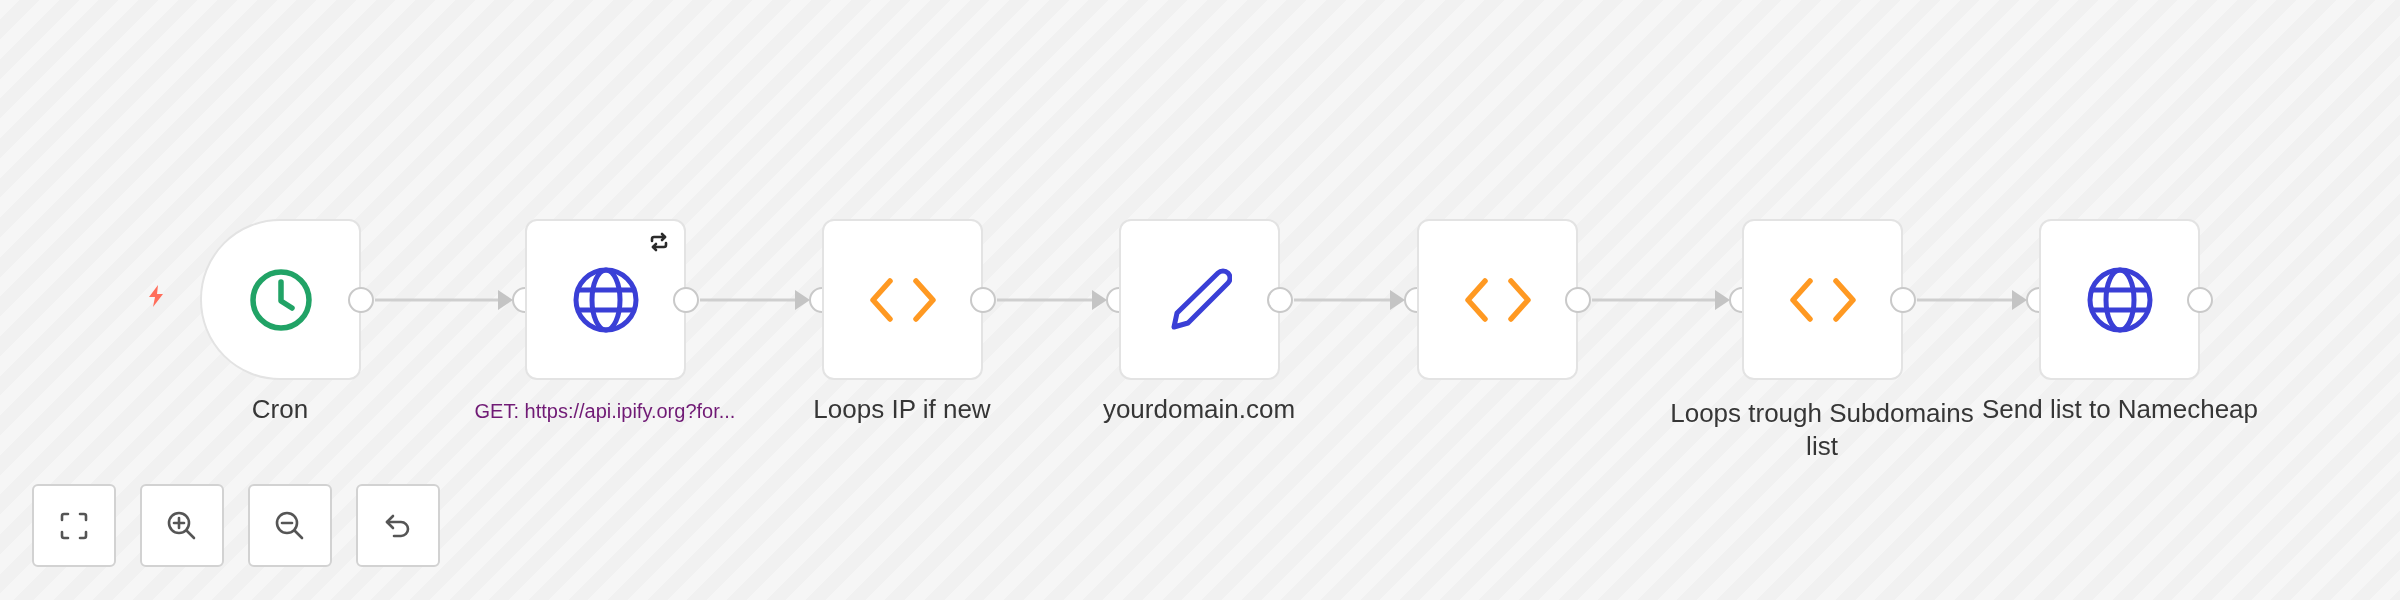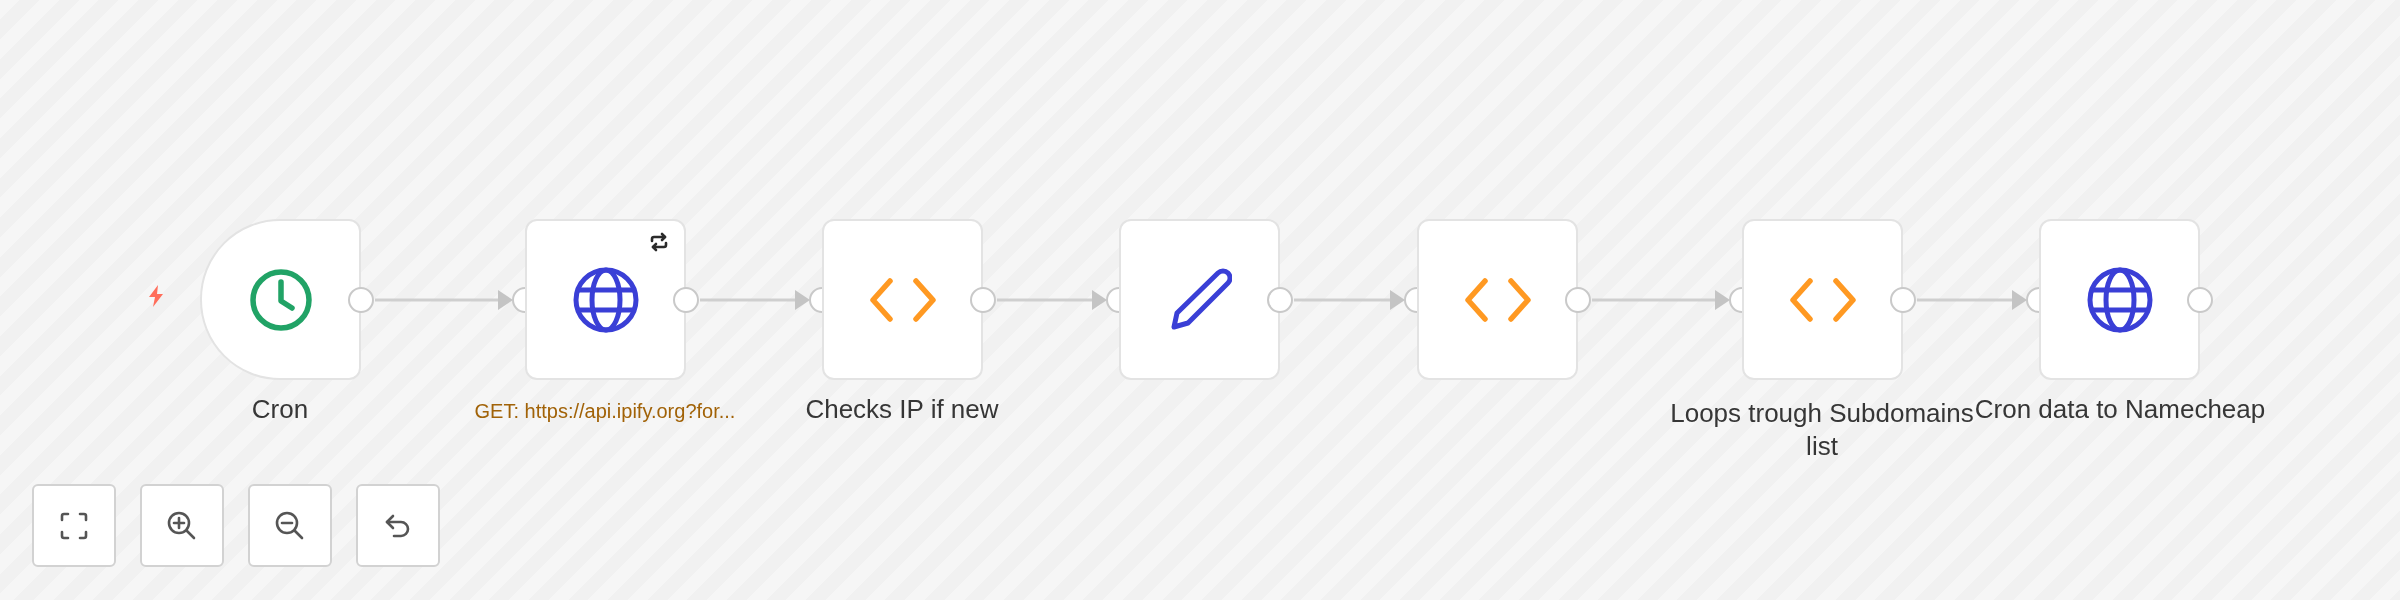--- a/index.html
+++ b/index.html
@@ -60,21 +60,21 @@
       line-height: 33px;
       color: #363636;
       pointer-events: none;
     }
     .label .title { display: block; }
     .label .subtitle {
       display: block;
       font-size: 20px;
       line-height: 26px;
       margin-top: 5px;
-      color: #a16207;
+      color: #701a75;
     }
     .label.wrap .title { width: 320px; margin: 4px auto; }
 
     .bolt { position: absolute; left: 147px; top: 285px; width: 18px; height: 22px; }
 
     .controls { position: absolute; left: 32px; top: 484px; display: flex; gap: 24px; }
     .ctrl-btn {
       width: 84px;
       height: 83px;
       background: #ffffff;
@@ -164,32 +164,35 @@
       <svg width="66" height="44" viewBox="0 0 66 44">
         <g fill="none" stroke="#ff9922" stroke-width="5.5" stroke-linecap="round" stroke-linejoin="round">
           <path d="M20 3 L3 22 L20 41"></path>
           <path d="M46 3 L63 22 L46 41"></path>
         </g>
       </svg>
     </span>
   </div>
   <div class="handle" style="left:970px;"></div>
   <div class="label" style="left:732px;">
-    <span class="title">Checks IP if new</span>
+    <span class="title">Loops IP if new</span>
   </div>
 
   <div class="handle" style="left:1106px;"></div>
   <div class="node" style="left:1119px;">
     <span class="icon">
       <svg width="64" height="64" viewBox="0 0 64 64">
         <path d="M50 5 a7 7 0 0 1 10 10 L20 55 L6 59 L9 45 Z" fill="none" stroke="#3a3fd6" stroke-width="5" stroke-linejoin="round"></path>
       </svg>
     </span>
   </div>
   <div class="handle" style="left:1267px;"></div>
+  <div class="label" style="left:1029px;">
+    <span class="title">yourdomain.com</span>
+  </div>
 
   <div class="handle" style="left:1404px;"></div>
   <div class="node" style="left:1417px;">
     <span class="icon">
       <svg width="66" height="44" viewBox="0 0 66 44">
         <g fill="none" stroke="#ff9922" stroke-width="5.5" stroke-linecap="round" stroke-linejoin="round">
           <path d="M20 3 L3 22 L20 41"></path>
           <path d="M46 3 L63 22 L46 41"></path>
         </g>
       </svg>
@@ -221,21 +224,21 @@
           <circle cx="34" cy="34" r="30"></circle>
           <ellipse cx="34" cy="34" rx="14" ry="30"></ellipse>
           <line x1="6" y1="24" x2="62" y2="24"></line>
           <line x1="6" y1="44" x2="62" y2="44"></line>
         </g>
       </svg>
     </span>
   </div>
   <div class="handle" style="left:2187px;"></div>
   <div class="label" style="left:1950px;">
-    <span class="title">Cron data to Namecheap</span>
+    <span class="title">Send list to Namecheap</span>
   </div>
 
   <div class="controls">
     <button class="ctrl-btn" title="Zoom to Fit">
       <svg width="30" height="30" viewBox="0 0 30 30">
         <g fill="none" stroke="#555" stroke-width="2.6" stroke-linecap="round">
           <path d="M3 9 V5 a2 2 0 0 1 2-2 H9"></path>
           <path d="M21 3 H25 a2 2 0 0 1 2 2 V9"></path>
           <path d="M27 21 V25 a2 2 0 0 1 -2 2 H21"></path>
           <path d="M9 27 H5 a2 2 0 0 1 -2-2 V21"></path>

